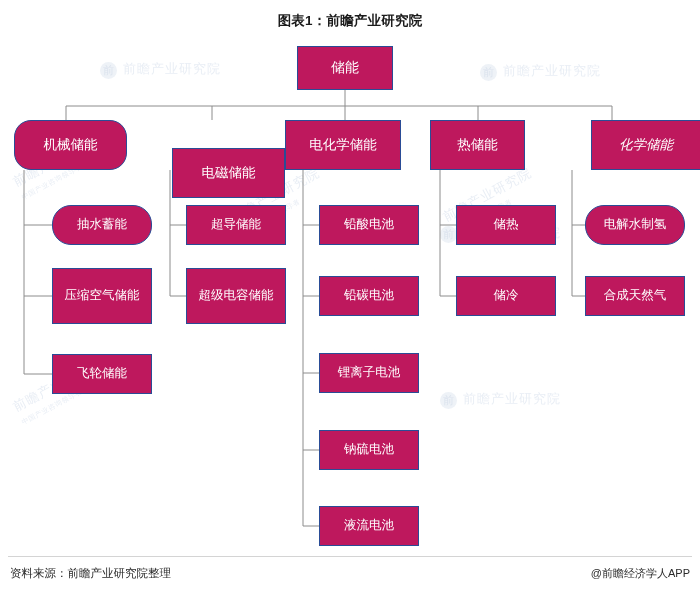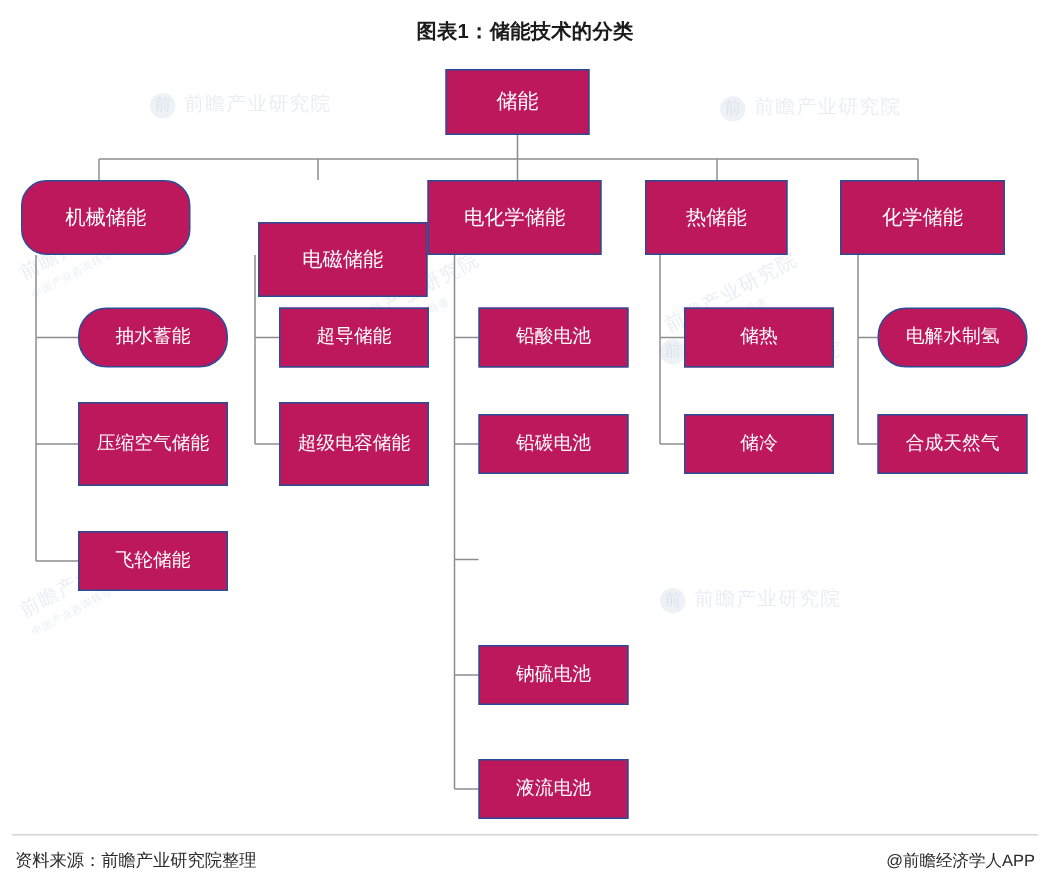--- a/index.html
+++ b/index.html
@@ -138,21 +138,21 @@
   </div>
   <div class="wm" style="left:440px; top:224px;">
     <span class="wm-logo">前</span>
     <span class="wmrow1">前瞻产业研究院</span>
   </div>
   <div class="wm" style="left:440px; top:390px;">
     <span class="wm-logo">前</span>
     <span class="wmrow1">前瞻产业研究院</span>
   </div>
 
-  <div class="title">图表1：储能技术的分类</div>
+  <div class="title">图表1：前瞻产业研究院</div>
 
   <svg class="lines" viewBox="0 0 700 593">
     <g stroke="#8c8c8c" stroke-width="1" fill="none">
 
       <path d="M345,90 L345,106"></path>
 
       <path d="M66,106 L612,106"></path>
 
       <path d="M66,106 L66,120"></path>
       <path d="M212,106 L212,120"></path>
@@ -194,31 +194,32 @@
       <path d="M572,296 L585,296"></path>
     </g>
   </svg>
 
   <div class="node root" style="left:297px; top:46px; width:96px; height:44px;">储能</div>
 
   <div class="node lvl2" style="left:14px; top:120px; width:113px; height:50px;border-radius:17px;">机械储能</div>
   <div class="node lvl2" style="left:172px; top:120px; width:113px; height:50px;margin-top:28px;">电磁储能</div>
   <div class="node lvl2" style="left:285px; top:120px; width:116px; height:50px;">电化学储能</div>
   <div class="node lvl2" style="left:430px; top:120px; width:95px; height:50px;">热储能</div>
-  <div class="node lvl2" style="left:560px; top:120px; width:110px; height:50px;">化学储能</div>
+  <div class="node lvl2" style="left:591px; top:120px; width:110px; height:50px;font-style:italic;">化学储能</div>
 
   <div class="node lvl3" style="left:52px; top:205px; width:100px; height:40px;border-radius:19px;">抽水蓄能</div>
   <div class="node lvl3" style="left:52px; top:268px; width:100px; height:56px;">压缩空气储能</div>
   <div class="node lvl3" style="left:52px; top:354px; width:100px; height:40px;">飞轮储能</div>
 
   <div class="node lvl3" style="left:186px; top:205px; width:100px; height:40px;">超导储能</div>
   <div class="node lvl3" style="left:186px; top:268px; width:100px; height:56px;">超级电容储能</div>
 
   <div class="node lvl3" style="left:319px; top:205px; width:100px; height:40px;">铅酸电池</div>
   <div class="node lvl3" style="left:319px; top:276px; width:100px; height:40px;">铅碳电池</div>
+  <div class="node lvl3" style="left:319px; top:353px; width:100px; height:40px;">锂离子电池</div>
   <div class="node lvl3" style="left:319px; top:430px; width:100px; height:40px;">钠硫电池</div>
   <div class="node lvl3" style="left:319px; top:506px; width:100px; height:40px;">液流电池</div>
 
   <div class="node lvl3" style="left:456px; top:205px; width:100px; height:40px;">储热</div>
   <div class="node lvl3" style="left:456px; top:276px; width:100px; height:40px;text-align:right;">储冷</div>
 
   <div class="node lvl3" style="left:585px; top:205px; width:100px; height:40px;border-radius:19px;">电解水制氢</div>
   <div class="node lvl3" style="left:585px; top:276px; width:100px; height:40px;">合成天然气</div>
 
   <div class="footer-line"></div>

